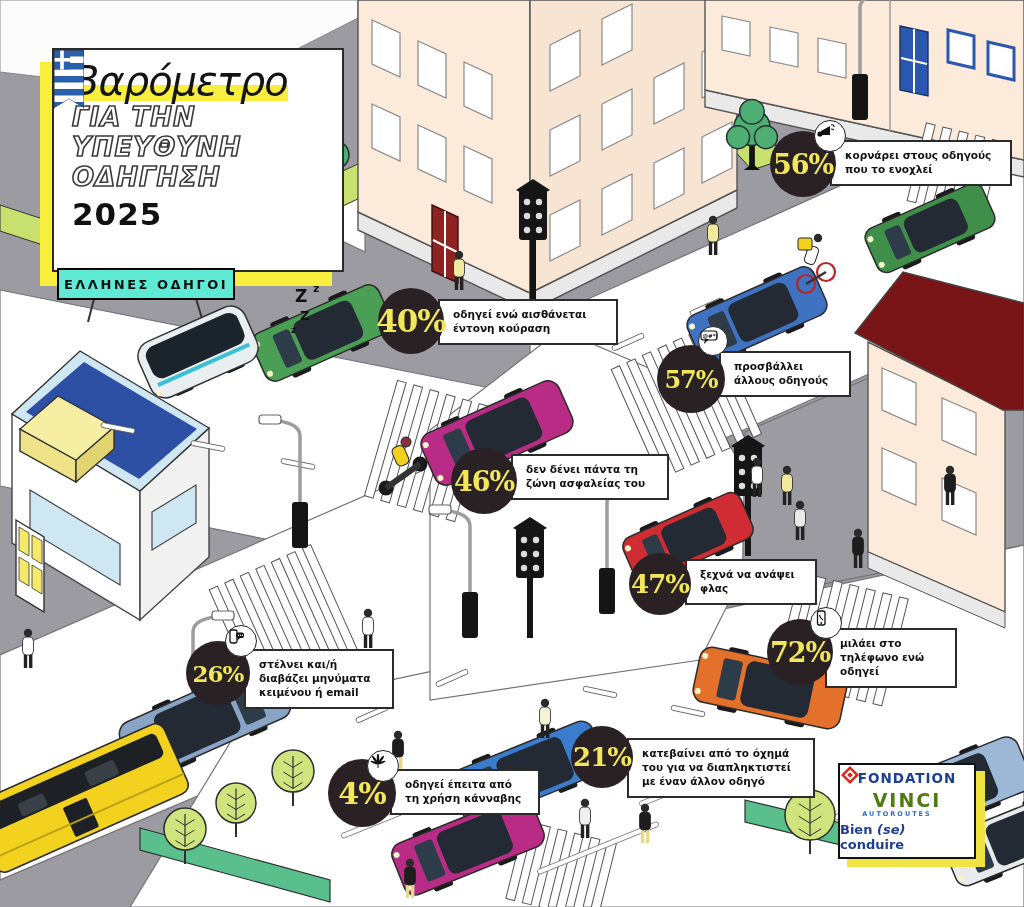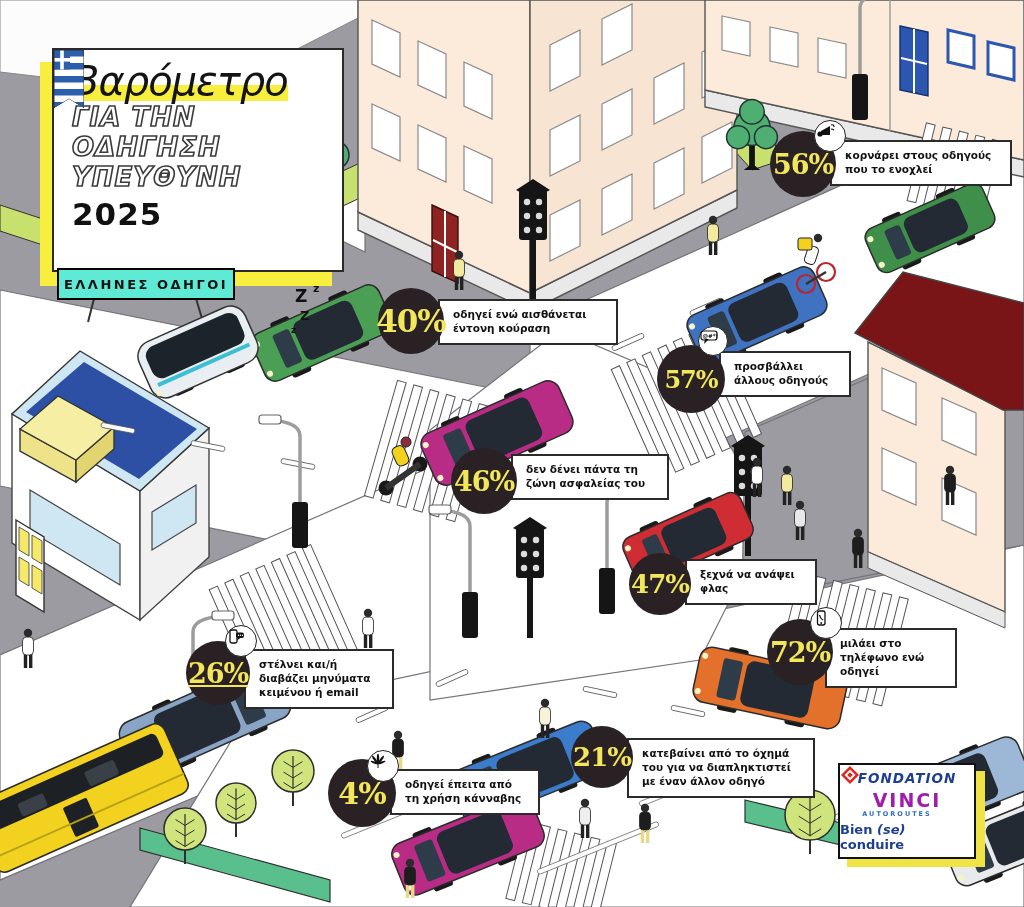--- a/index.html
+++ b/index.html
@@ -29,23 +29,23 @@
   .c-box{position:absolute;background:#fff;border:2px solid #2b2b2b;color:#111;z-index:1;
          font-size:10.5px;font-weight:700;line-height:1.32;padding:7px 9px 7px 13px;
          display:flex;align-items:center;}
   .c-icon{position:absolute;background:#fff;border:1.6px solid #222;border-radius:50%;z-index:3;
           display:flex;align-items:center;justify-content:center;}
 
   
   .logo-box{position:absolute;left:838px;top:763px;width:134px;height:92px;background:#fff;
             border:2px solid #111;box-shadow:9px 8px 0 #f0e344;z-index:30;
             display:flex;flex-direction:column;align-items:center;justify-content:center;gap:1px;}
-  .logo-fondation{font-size:13.5px;font-weight:700;letter-spacing:1px;color:#1d3f92;font-style:italic;}
+  .logo-fondation{font-size:13.5px;font-weight:700;letter-spacing:1px;color:#1d3f92;}
   .logo-row{display:flex;align-items:center;gap:4px;margin-top:2px;}
-  .logo-vinci{font-size:19px;font-weight:700;letter-spacing:2px;color:#a21caf;}
+  .logo-vinci{font-size:19px;font-weight:700;letter-spacing:2px;color:#4d7c0f;}
   .logo-autoroutes{font-size:6.5px;font-weight:700;letter-spacing:2px;color:#2e6bc8;margin-top:-2px;
                    align-self:center;transform:translateX(-10px);}
   .logo-tagline{font-size:13px;font-weight:700;color:#1d3f92;margin-top:3px;}
   .logo-tagline .se{font-style:italic;}
 </style>
 </head>
 <body>
 
 <div class="stage">
 
@@ -597,22 +597,22 @@
       <text x="295" y="302" font-size="17">Z</text>
       <text x="313" y="292" font-size="11">z</text>
       <text x="300" y="320" font-size="13">Z</text>
       <text x="291" y="333" font-size="9">z</text>
     </g>
   </svg>
 
   <div class="title-box">
     <div class="title-main"><span class="hl">Βαρόμετρο</span></div>
     <div class="title-caps">ΓΙΑ ΤΗΝ</div>
+    <div class="title-caps">ΥΠΕΥΘΥΝΗ</div>
     <div class="title-caps">ΟΔΗΓΗΣΗ</div>
-    <div class="title-caps">ΥΠΕΥΘΥΝΗ</div>
     <div class="title-year">2025</div>
     <svg class="flag" viewBox="0 0 30 58">
       <g clip-path="url(#flagclip)">
         <clipPath id="flagclip">
             <polygon points="0,0 30,0 30,58 15,49 0,58"></polygon>
           </clipPath>
         <rect x="0" y="0" width="30" height="58" fill="#fff"></rect>
         <g fill="#2a5fab">
           <rect x="0" y="0" width="30" height="6.5"></rect>
             <rect x="0" y="13" width="30" height="6.5"></rect>
@@ -676,21 +676,21 @@
       <svg width="20" height="20" viewBox="0 0 20 20">
           <rect x="6.5" y="3" width="7.5" height="14" rx="2" fill="#fff" stroke="#111" stroke-width="1.3"></rect>
           <path d="M8.5,7 q0.5,3 3.5,5" stroke="#111" stroke-width="1.3" fill="none"></path>
           <circle cx="10.2" cy="15" r="0.9" fill="#111"></circle>
         </svg>
     </div>
   </div>
 
   <div class="callout" style="left:186px;top:641px;">
     <div class="c-box" style="left:58px;top:8px;width:124px;">στέλνει και/ή διαβάζει μηνύματα κειμένου ή email</div>
-    <div class="c-circle" style="width:64px;height:64px;font-size:27px;text-decoration:underline;">26%</div>
+    <div class="c-circle" style="width:64px;height:64px;font-size:23px;">26%</div>
     <div class="c-icon" style="left:39px;top:-16px;width:30px;height:30px;">
       <svg width="20" height="20" viewBox="0 0 20 20">
           <rect x="4" y="4" width="7" height="13" rx="1.8" fill="#fff" stroke="#111" stroke-width="1.3"></rect>
           <rect x="10" y="6.5" width="8" height="5.5" rx="2" fill="#111"></rect>
           <polygon points="12,11.5 15,11.5 11,14.5" fill="#111"></polygon>
           <circle cx="12.5" cy="9.2" r="0.7" fill="#fff"></circle>
           <circle cx="14.5" cy="9.2" r="0.7" fill="#fff"></circle>
           <circle cx="16.5" cy="9.2" r="0.7" fill="#fff"></circle>
         </svg>
     </div>

